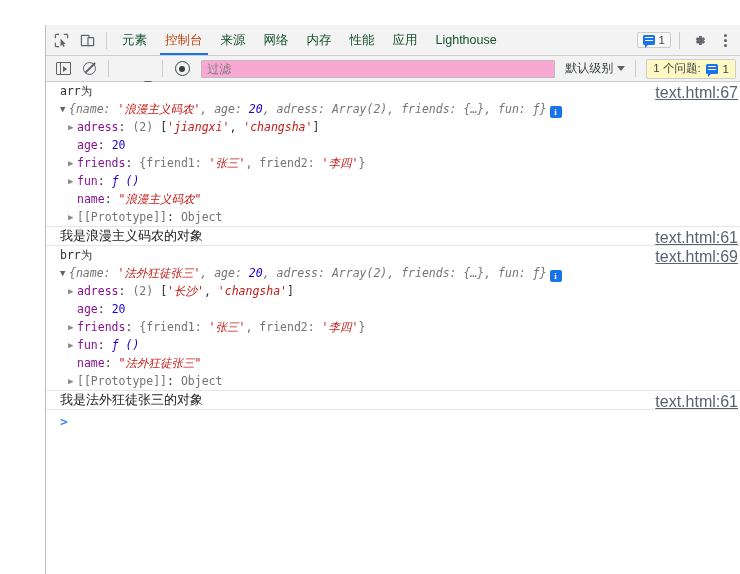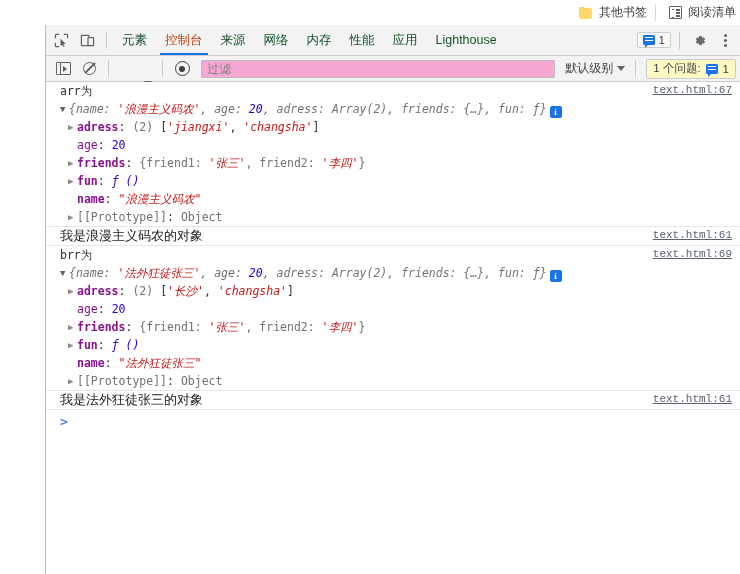--- a/index.html
+++ b/index.html
@@ -168,36 +168,36 @@
 
   
   .console{
     flex:1 1 auto; background:#ffffff; overflow:hidden;
     font-family:"DejaVu Sans Mono", monospace;
     font-size:11.5px; color:#303030;
   }
   .msg-group{ border-bottom:1px solid #e6e6e6; position:relative; }
   .msg-group:first-child{ border-top:none; }
   .src-link{
-    position:absolute; right:8px; top:2px;
-    font-family:Liberation Mono, monospace; font-size:11px;
+    position:absolute; right:2px; top:2px;
+    font-family:Liberation Sans, sans-serif; font-size:16px;
     color:#5a6270; text-decoration:underline;
   }
   .line{ line-height:18px; padding-left:14px; white-space:nowrap; }
   .line.l0{ padding-left:14px; }
   .line.l1{ padding-left:22px; }
   .plain-cn{ font-family:"Liberation Sans", sans-serif; font-size:13px; color:#202124; }
 
   .tri{
     display:inline-block; width:9px; color:#8c8c8c; font-size:9px;
     vertical-align:1px;
   }
   .tri.open{ color:#5f6368; }
 
-  .k-prop{ color:#881391; font-weight:bold; }
+  .k-prop{ color:#881391; font-weight:normal; }
   .k-prop-plain{ color:#881391; }
   .v-str{ color:#c41a16;font-style:italic; }
   .v-num{ color:#1c00cf; }
   .v-fn{ color:#1c00cf; font-style:italic; }
   .v-gray{ color:#737373; }
   .v-dark{ color:#303030; }
   .preview{ color:#737373; font-style:italic; }
   .preview .v-str{ color:#c41a16; font-style:italic; }
   .preview .v-num{ color:#1c00cf; font-style:italic; }
   .proto{ color:#737373; }
@@ -209,31 +209,20 @@
   }
   .prompt-row{ height:22px; display:flex; align-items:center; padding-left:14px; }
   .prompt-arrow{ color:#4285f4; font-size:13px; font-weight:bold;
                  font-family:"DejaVu Sans Mono", monospace; }
 </style>
 </head>
 <body>
 
 <div id="root">
 
-  <div class="bookmark-bar">
-    <div class="bm-item">
-      <span class="folder-icon"></span>
-      <span>其他书签</span>
-    </div>
-    <span class="bm-sep"></span>
-    <div class="bm-item">
-      <span class="readinglist-icon"></span>
-      <span>阅读清单</span>
-    </div>
-  </div>
 
   <div class="page-area"></div>
 
   <div class="devtools">
 
     <div class="tabbar">
       <div class="tb-icon-btn">
         <svg width="15" height="15" viewBox="0 0 16 16">
           <path d="M1.5 1.5h4M10.5 1.5h4M14.5 1.5v4M1.5 1.5v4M1.5 10.5v4M1.5 14.5h4" stroke="#5f6368" stroke-width="1.3" fill="none"></path>
           <path d="M7 6.2l5.4 5.2-2.3.35 1.3 2.5-1.25.66-1.3-2.5L7 14.1z" fill="#5f6368"></path>

